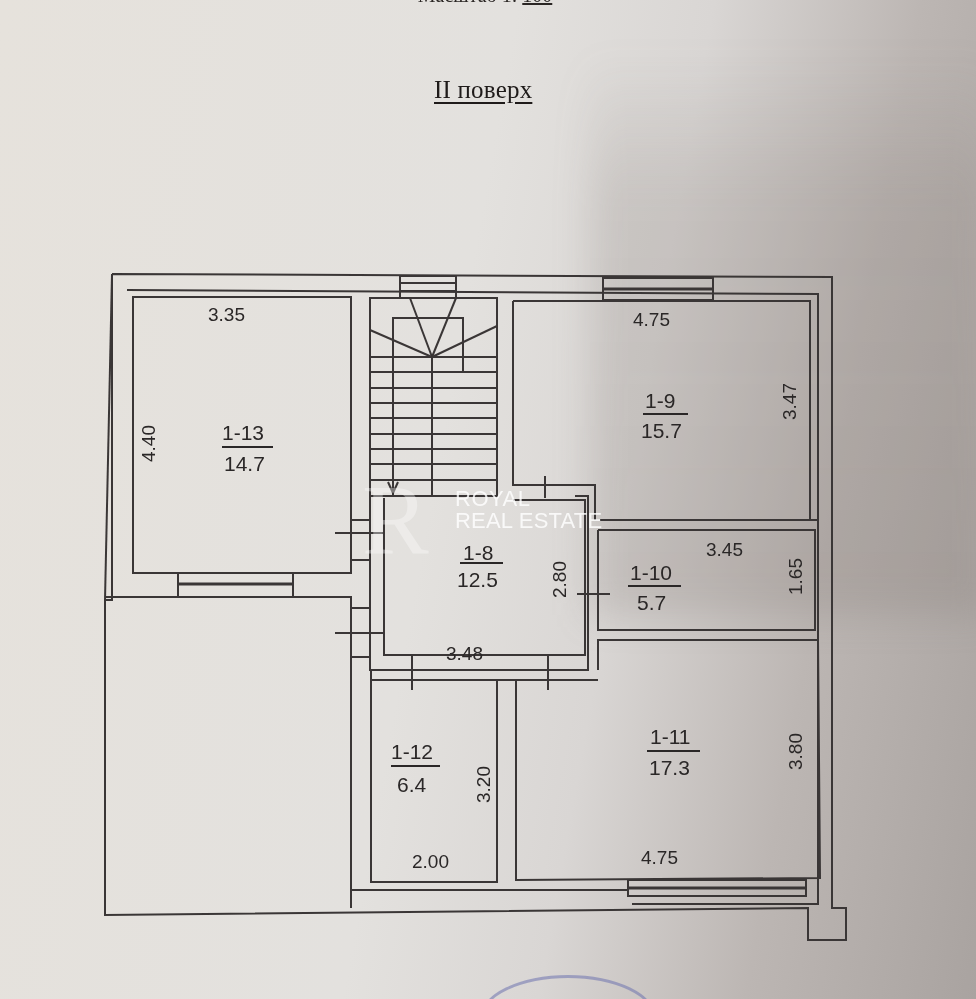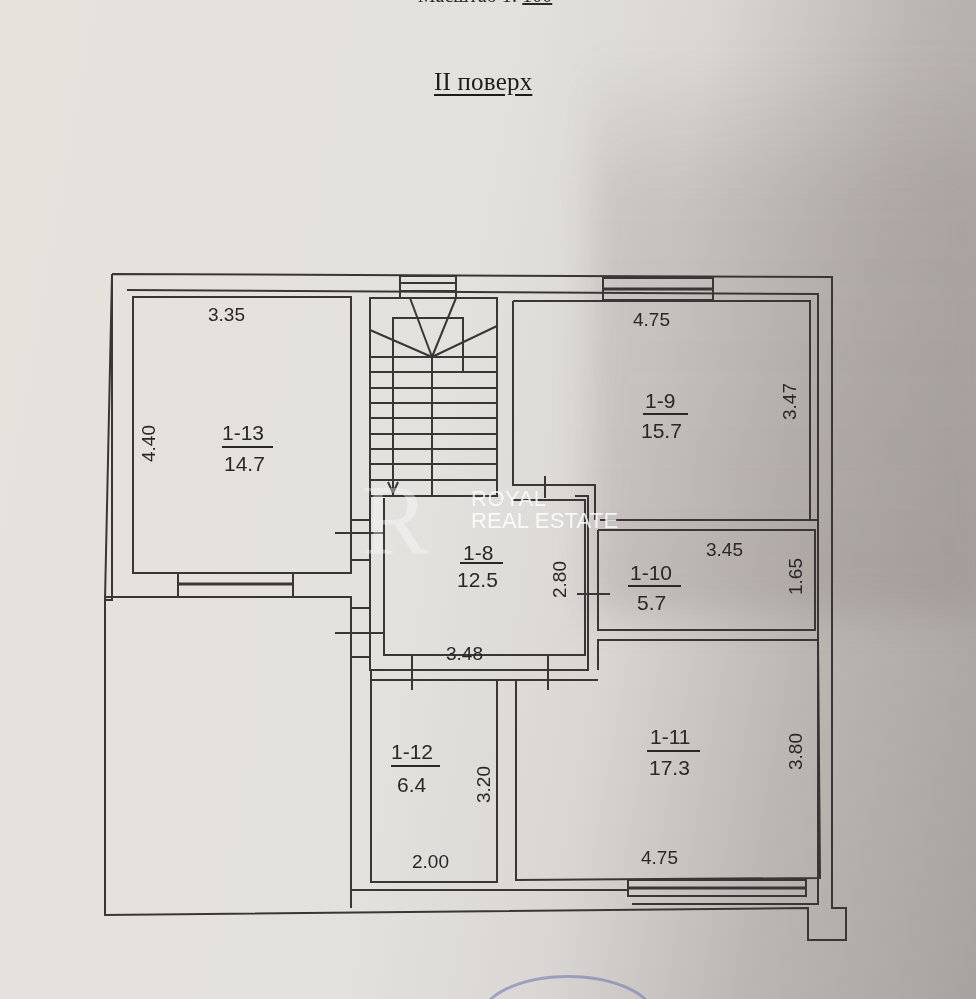--- a/index.html
+++ b/index.html
@@ -12,30 +12,30 @@
       position: absolute; left: 590px; top: 55px; width: 400px; height: 560px;
       background: linear-gradient(180deg, rgba(120,110,105,0.0) 0%, rgba(120,110,105,0.18) 25%, rgba(120,110,105,0.22) 100%);
       filter: blur(18px);
     }
     .scale-line {
       position: absolute; top: -16px; left: 400px; width: 170px; text-align: center;
       font-family: "Liberation Serif", serif; font-size: 20px; color: #2a2624;
     }
     .scale-line .u { text-decoration: underline; }
     .title {
-      position: absolute; top: 68px; left: 434px; width: 130px;
+      position: absolute; top: 76px; left: 434px; width: 130px;
       font-family: "Liberation Serif", serif; font-size: 25px; color: #1f1b1a;
       text-decoration: underline; text-underline-offset: 4px; letter-spacing: 0.2px;
     }
     svg.plan { position: absolute; left: 0; top: 0; }
     .plan text { font-family: "Liberation Sans", sans-serif; fill: #2a2727; }
     .dim { font-size: 19px; }
     .room { font-size: 21px; }
     .wm {
-      position: absolute; left: 471px; top: 488px; color: rgba(255,255,255,0.82);
+      position: absolute; left: 455px; top: 488px; color: rgba(255,255,255,0.82);
       font-family: "Liberation Sans", sans-serif; line-height: 1;
     }
     .wm .l1 { font-size: 22px; letter-spacing: 0.5px; }
     .wm .l2 { font-size: 22px; margin-top: 0; letter-spacing: 0.2px; }
     .wm-logo {
       position: absolute; left: 362px; top: 470px; font-family: "Liberation Serif", serif;
       font-size: 100px; color: rgba(255,255,255,0.35); line-height: 1;
     }
     .stamp {
       position: absolute; left: 480px; top: 975px; width: 170px; height: 80px;

